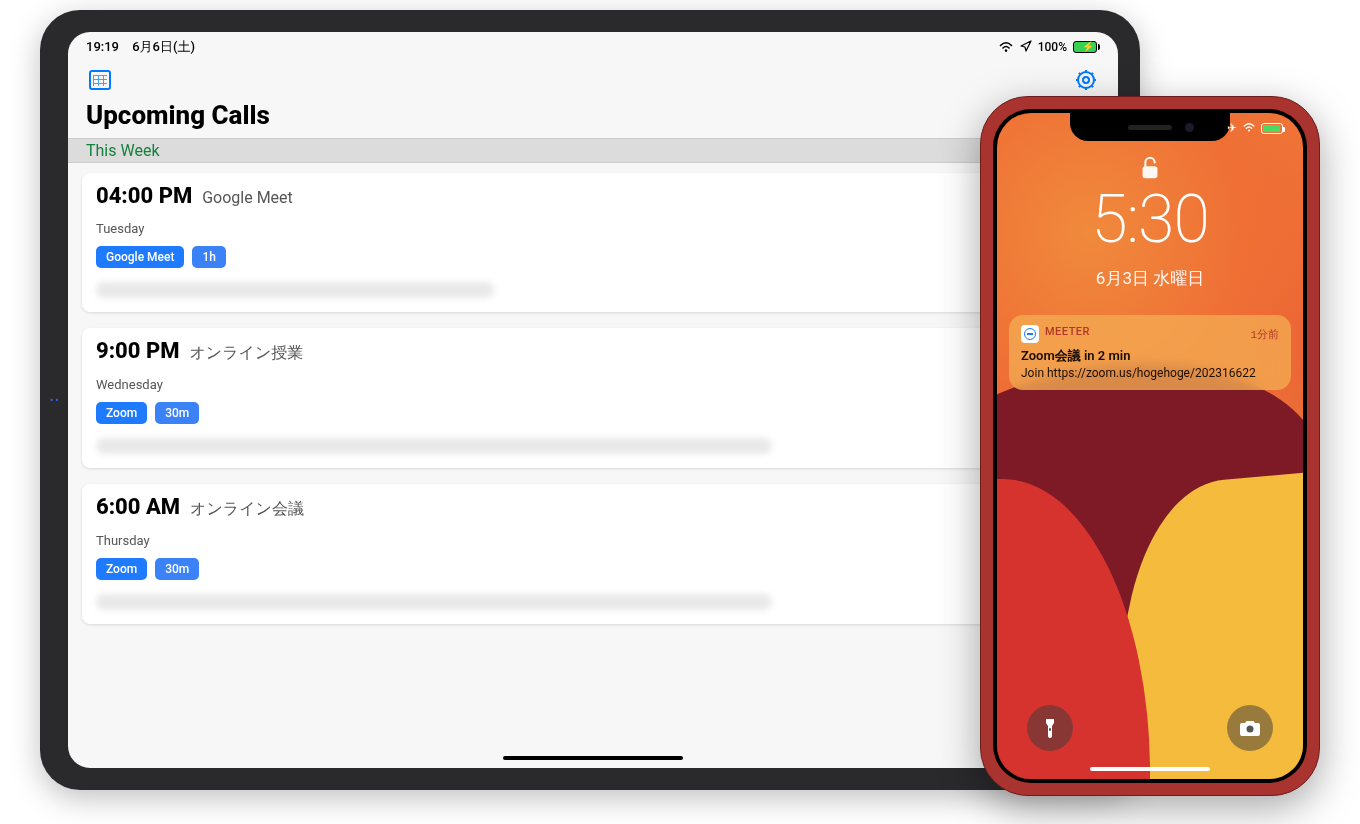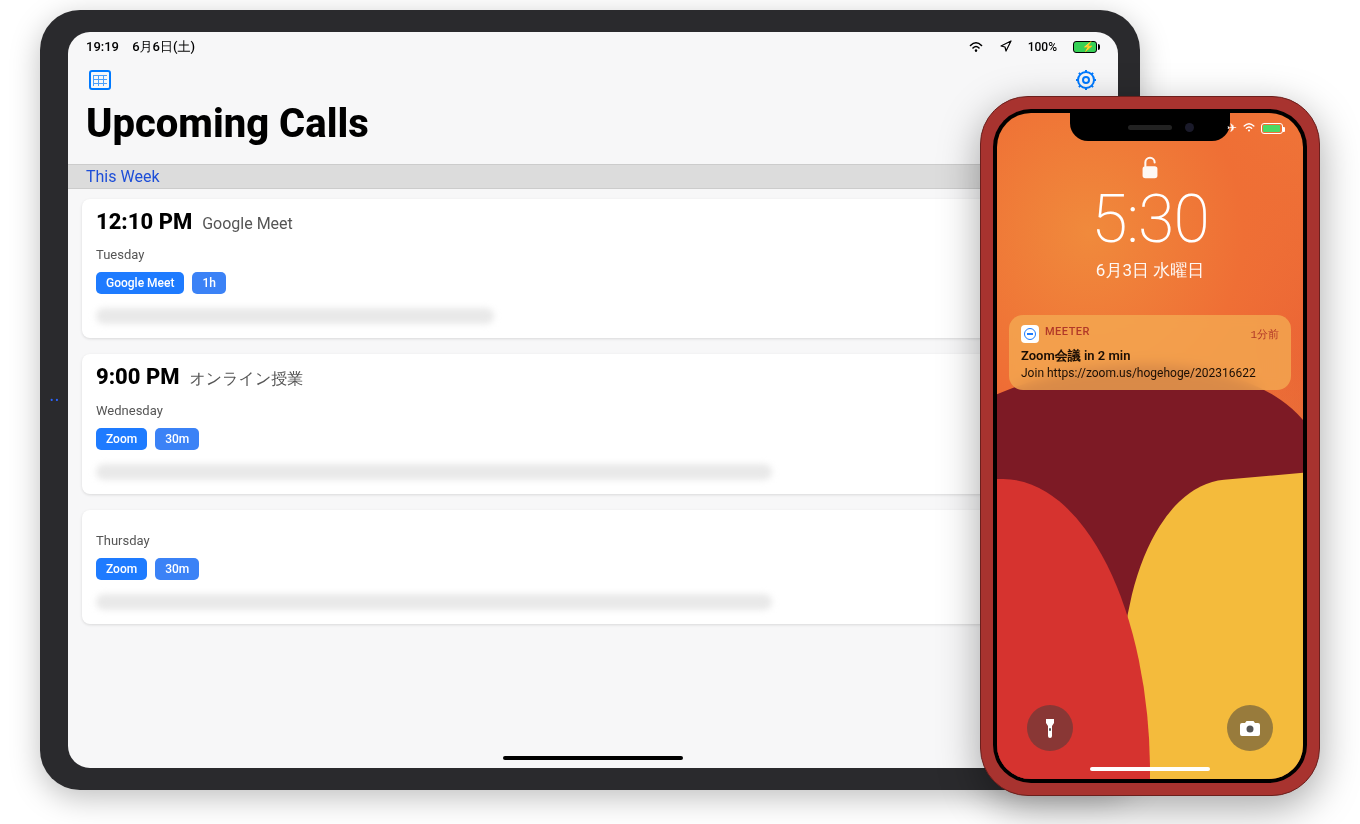--- a/index.html
+++ b/index.html
@@ -4,34 +4,34 @@
 <style>
   * { box-sizing: border-box; margin: 0; padding: 0; }
   body { font-family: -apple-system, BlinkMacSystemFont, 'Segoe UI', Roboto, sans-serif; background: #fff; width: 1360px; height: 824px; position: relative; overflow: hidden; }
 
   
   .ipad-frame { position: absolute; left: 40px; top: 10px; width: 1100px; height: 780px; background: #2a2a2d; border-radius: 40px; padding: 22px 22px 22px 28px; box-shadow: 0 8px 30px rgba(0,0,0,0.25); }
   .ipad-side-dots { position:absolute; left:10px; top:50%; transform:translateY(-50%); color:#2c65ff; font-size:10px; letter-spacing:2px;}
   .ipad-screen { background: #f7f7f8; width: 100%; height: 100%; border-radius: 22px; overflow: hidden; position: relative; }
   .ipad-statusbar { display: flex; justify-content: space-between; align-items: center; padding: 6px 18px 2px 18px; font-size: 13px; font-weight: 500; color:#000; }
   .ipad-statusbar .left span { margin-right:10px; }
-  .ipad-statusbar .right { display:flex; align-items:center; gap:16px; font-size:12px; }
+  .ipad-statusbar .right { display:flex; align-items:center; gap:6px; font-size:12px; }
   .battery { display:inline-flex; align-items:center; }
   .battery-body { width:24px; height:12px; border:1px solid #000; border-radius:3px; position:relative; background:linear-gradient(to right,#37d156 0%,#37d156 100%); }
   .battery-tip { width:2px; height:6px; background:#000; margin-left:1px; border-radius:0 2px 2px 0;}
   .battery-bolt { position:absolute; left:8px; top:-1px; font-size:10px; color:#000;}
 
   .ipad-toolbar { display:flex; justify-content:space-between; align-items:center; padding: 8px 18px 2px 18px; }
   .toolbar-icon { width:28px; height:28px; display:flex; align-items:center; justify-content:center; }
   .calendar-icon-box { border:2px solid #007aff; border-radius:3px; width:22px; height:20px; position:relative; }
   .calendar-icon-box::before { content:''; position:absolute; top:3px; left:2px; right:2px; bottom:2px; background: repeating-linear-gradient(to bottom, #007aff 0 1px, transparent 1px 4px), repeating-linear-gradient(to right, #007aff 0 1px, transparent 1px 5px); opacity:0.7;}
   .gear-icon svg { width:24px; height:24px; stroke:#007aff; fill:none; stroke-width:2;}
 
-  .page-title { font-size: 40px; font-weight: 800; padding: 4px 18px 17px 18px; color:#000; }
-  .section-header { background:#dcdcdc; color:#1d4ed8; font-size:16px; padding:2px 18px; font-weight:400; border-top:1px solid #ccc; border-bottom:1px solid #ccc;}
+  .page-title { font-size: 26px; font-weight: 800; padding: 4px 18px 8px 18px; color:#000; }
+  .section-header { background:#dcdcdc; color:#15803d; font-size:16px; padding:2px 18px; font-weight:400; border-top:1px solid #ccc; border-bottom:1px solid #ccc;}
 
   .cards-wrap { padding: 10px 14px; }
   .card { background:#fff; border-radius:8px; box-shadow: 0 1px 3px rgba(0,0,0,0.12); margin-bottom:16px; padding:10px 14px 14px 14px; }
   .card-row1 { display:flex; align-items:baseline; gap:10px; }
   .card-time { font-size:22px; font-weight:800; color:#000; }
   .card-title { font-size:16px; color:#555; font-weight:400; }
   .card-day { font-size:13px; color:#555; margin-top:13px; }
   .tags { display:flex; gap:8px; margin-top:10px; }
   .tag { font-size:12px; padding:4px 10px; border-radius:5px; color:#fff; font-weight:500; }
   .tag-primary { background:#1e7bff; }
@@ -61,21 +61,21 @@
 
   .iphone-status { position:absolute; top:8px; left:0; right:0; display:flex; justify-content:space-between; padding:0 20px; z-index:11; color:#fff; font-size:12px;}
   .iphone-status .right { display:flex; gap:5px; align-items:center;}
   .mini-battery { width:22px; height:11px; border:1px solid #fff; border-radius:3px; position:relative;}
   .mini-battery::after{content:''; position:absolute; right:-3px; top:3px; width:2px; height:5px; background:#fff; border-radius:0 1px 1px 0;}
   .mini-battery-fill{position:absolute; left:1px; top:1px; bottom:1px; width:85%; background:#4cd964; border-radius:1px;}
 
   .lock-area { position:absolute; top:42px; left:0; right:0; text-align:center; color:#fff; z-index:5;}
   .lock-icon { font-size:18px; opacity:0.95; display:block; margin-bottom:2px;}
   .lock-time { font-size:66px; font-weight:200; line-height:1; letter-spacing:-1px;}
-  .lock-date { font-size:17px; font-weight:400; margin-top:6px; opacity:0.95;}
+  .lock-date { font-size:17px; font-weight:400; margin-top:14px; opacity:0.95;}
 
   .notif { position:absolute; top:202px; left:12px; right:12px; background:rgba(244,170,82,0.78); backdrop-filter:blur(6px); border-radius:14px; padding:10px 12px; z-index:6; color:#2b1608;}
   .notif-head { display:flex; align-items:center; justify-content:space-between; margin-bottom:4px;}
   .notif-head-left { display:flex; gap:6px;}
   .notif-appicon { width:18px; height:18px; background:#fff; border-radius:4px; display:flex; align-items:center; justify-content:center;}
   .notif-appicon-inner{ width:12px; height:12px; border:1.5px solid #1e7bff; border-radius:50%; position:relative;}
   .notif-appicon-inner::before{content:''; position:absolute; left:2px; right:2px; top:4px; height:2px; background:#1e7bff;}
   .notif-appname { font-size:11px; letter-spacing:0.5px; color:#b13828; font-weight:500;}
   .notif-time { font-size:11px; color:#b13828;font-family:Liberation Mono, monospace;}
   .notif-title { font-size:13px; font-weight:600; color:#1a0e04;}
@@ -133,21 +133,21 @@
       </div>
     </div>
 
     <div class="page-title">Upcoming Calls</div>
     <div class="section-header">This Week</div>
 
     <div class="cards-wrap">
 
       <div class="card">
         <div class="card-row1">
-          <span class="card-time">12:10 PM</span>
+          <span class="card-time">04:00 PM</span>
           <span class="card-title">Google Meet</span>
         </div>
         <div class="card-day">Tuesday</div>
         <div class="tags">
           <span class="tag tag-primary">Google Meet</span>
           <span class="tag tag-light">1h</span>
         </div>
         <div class="blurred-line"></div>
       </div>
 
@@ -158,20 +158,24 @@
         </div>
         <div class="card-day">Wednesday</div>
         <div class="tags">
           <span class="tag tag-primary">Zoom</span>
           <span class="tag tag-light">30m</span>
         </div>
         <div class="blurred-line w70"></div>
       </div>
 
       <div class="card">
+        <div class="card-row1">
+          <span class="card-time">6:00 AM</span>
+          <span class="card-title">オンライン会議</span>
+        </div>
         <div class="card-day">Thursday</div>
         <div class="tags">
           <span class="tag tag-primary">Zoom</span>
           <span class="tag tag-light">30m</span>
         </div>
         <div class="blurred-line w70"></div>
       </div>
 
     </div>
 

